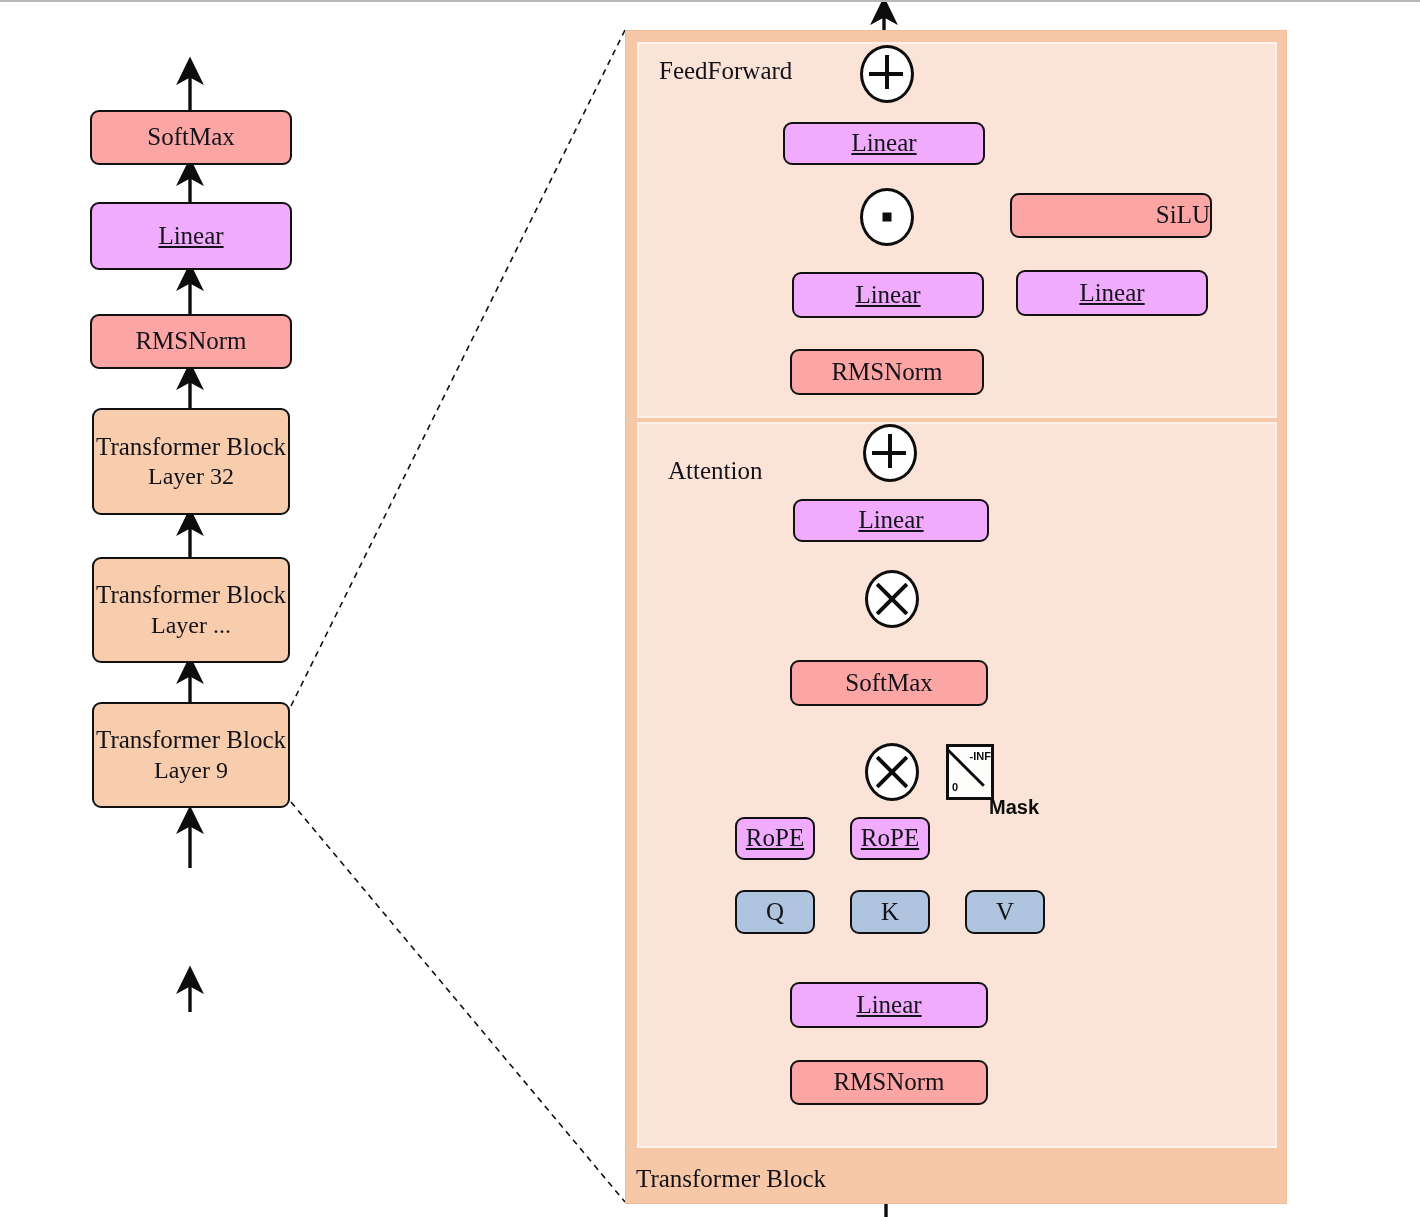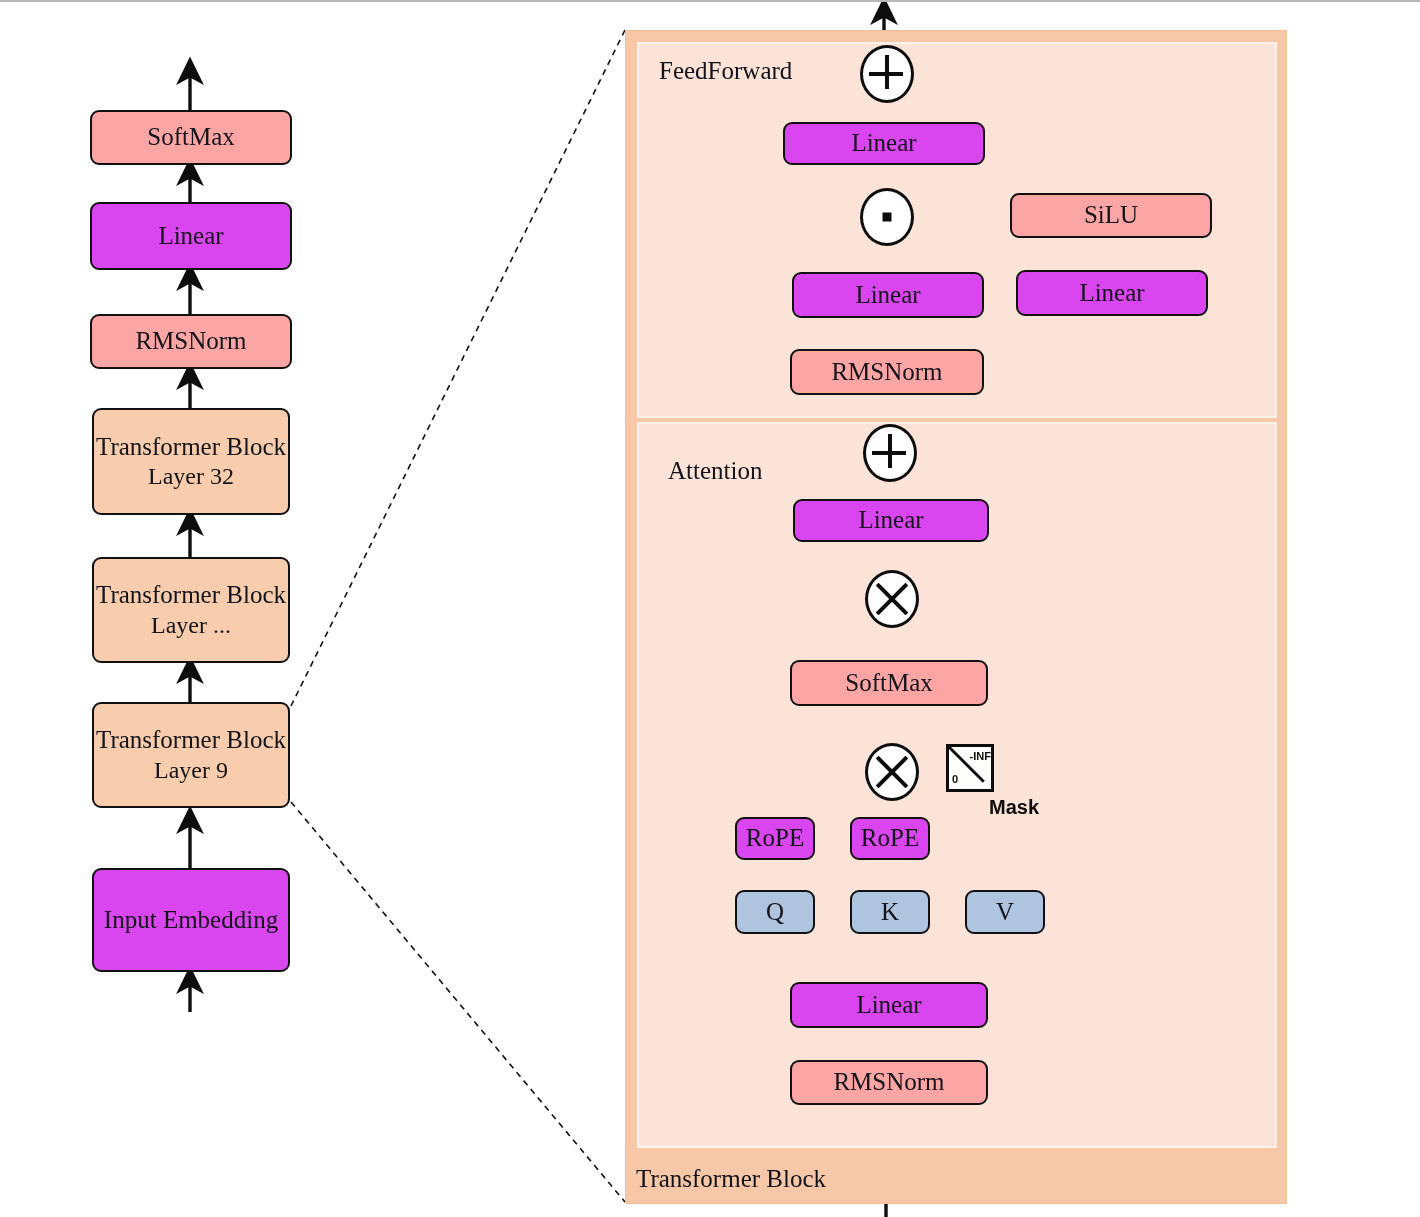--- a/index.html
+++ b/index.html
@@ -13,21 +13,21 @@
   svg.wires{position:absolute;left:0;top:0;width:1420px;height:1217px;pointer-events:none;}
 
   
   .node{
     position:absolute;box-sizing:border-box;
     border:2.5px solid #111;border-radius:9px;
     display:flex;flex-direction:column;align-items:center;justify-content:center;
     text-align:center;color:#14131a;line-height:1.06;
     z-index:6;
   }
-  .blue{background:#d946ef;}
+  .blue{background:#f0abfc;text-decoration:underline;}
   .blue2{background:#aec4df;}
   .green{background:#fca5a5;}
   .orange{background:#f8cdad;}
 
   
   .lbl-main{font-size:25px;}
   .lbl-sub{font-size:24px;margin-top:4px;}
   .lbl-two{font-size:25px;}
 
   
@@ -54,21 +54,21 @@
   }
   .op .plus-v{position:absolute;left:50%;top:7px;width:4px;height:34px;background:#0d0d0d;transform:translateX(-50%);}
   .op .plus-h{position:absolute;top:50%;left:6px;width:34px;height:4px;background:#0d0d0d;transform:translateY(-50%);}
   .op .x1,.op .x2{position:absolute;left:50%;top:50%;width:4px;height:42px;background:#0d0d0d;}
   .op .x1{transform:translate(-50%,-50%) rotate(45deg);}
   .op .x2{transform:translate(-50%,-50%) rotate(-45deg);}
   .op .dotsq{position:absolute;left:50%;top:50%;width:9px;height:9px;background:#0d0d0d;transform:translate(-50%,-50%);}
 
   
   #mask-wrap{position:absolute;left:946px;top:742px;z-index:8;}
-  #mask-box{position:relative;width:48px;height:48px;background:#fdfdfb;border:3.5px solid #0d0d0d;box-sizing:border-box;}
+  #mask-box{position:relative;width:48px;height:56px;background:#fdfdfb;border:3.5px solid #0d0d0d;box-sizing:border-box;}
   #mask-box .diag{position:absolute;left:-4px;top:-4px;width:100%;height:100%;}
   .mask-inf{position:absolute;right:0px;top:3px;font-family:"Liberation Sans",sans-serif;font-size:11px;font-weight:700;color:#0d0d0d;}
   .mask-zero{position:absolute;left:3px;bottom:4px;font-family:"Liberation Sans",sans-serif;font-size:11px;font-weight:700;color:#0d0d0d;}
   #mask-label{
     position:absolute;left:50%;top:52px;transform:translateX(-50%);
     font-family:"Liberation Sans",sans-serif;font-size:20px;font-weight:700;color:#0d0d0d;white-space:nowrap;margin-left:44px;
   }
 </style>
 </head>
 <body>
@@ -189,23 +189,20 @@
   <div class="node orange" style="left:92px;top:555px;width:198px;height:106px;">
     <div class="lbl-two">Transformer Block</div>
     <div class="lbl-sub">Layer ...</div>
   </div>
 
   <div class="node orange" style="left:92px;top:700px;width:198px;height:106px;">
     <div class="lbl-two">Transformer Block</div>
     <div class="lbl-sub">Layer 9</div>
   </div>
 
-  <div class="node blue" style="left:92px;top:866px;width:198px;height:104px;">
-    <div class="lbl-two">Input Embedding</div>
-  </div>
 
   <div id="tb-outer"></div>
   <div id="panel-ff"></div>
   <div id="panel-attn"></div>
 
   <div class="panel-title" style="left:659px;top:55px;">FeedForward</div>
   <div class="panel-title" style="left:668px;top:455px;">Attention</div>
   <div class="panel-title" style="left:636px;top:1163px;">Transformer Block</div>
 
   <div class="op" style="left:860px;top:43px;">
@@ -214,21 +211,21 @@
   </div>
 
   <div class="node blue" style="left:783px;top:120px;width:202px;height:43px;">
     <div class="lbl-main">Linear</div>
   </div>
 
   <div class="op" style="left:860px;top:186px;">
     <span class="dotsq"></span>
   </div>
 
-  <div class="node green" style="left:1010px;top:191px;width:202px;height:45px;">
+  <div class="node green" style="left:1010px;top:191px;width:202px;height:45px;align-items:flex-end;">
     <div class="lbl-main">SiLU</div>
   </div>
 
   <div class="node blue" style="left:792px;top:270px;width:192px;height:46px;">
     <div class="lbl-main">Linear</div>
   </div>
 
   <div class="node blue" style="left:1016px;top:268px;width:192px;height:46px;">
     <div class="lbl-main">Linear</div>
   </div>

